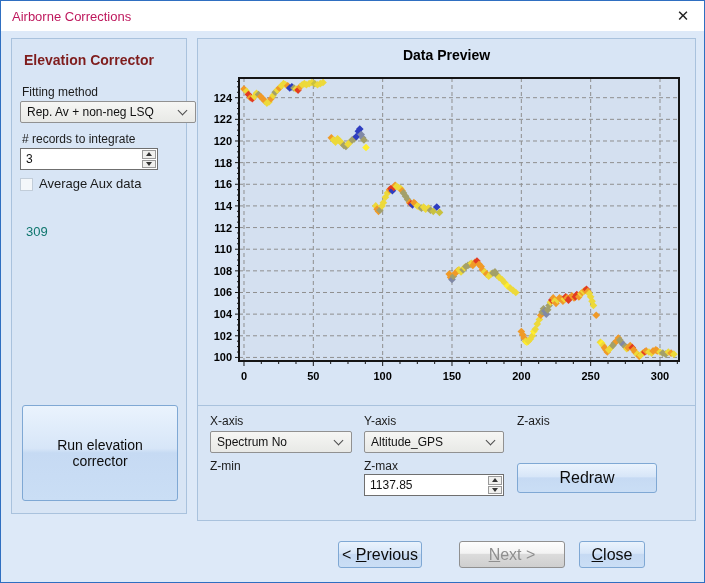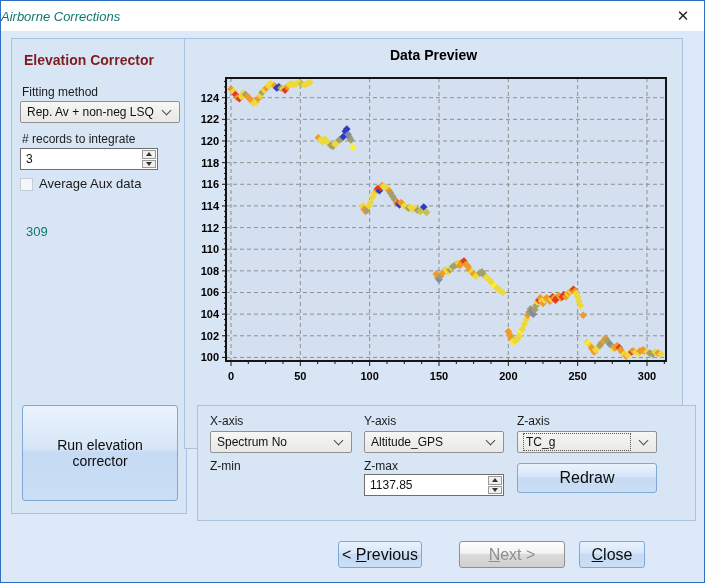--- a/index.html
+++ b/index.html
@@ -5,28 +5,28 @@
   html,body{margin:0;padding:0;background:#f0f0f0;}
   *{box-sizing:border-box;font-family:"Liberation Sans",sans-serif;}
   .window{
     position:relative;width:705px;height:583px;background:#dde9f8;
     border:1px solid #2f6fc1;overflow:hidden;
   }
   .titlebar{
     position:absolute;left:0;top:0;width:703px;height:30px;background:#ffffff;
     display:flex;align-items:center;
   }
-  .title-text{font-size:13px;color:#0f766e;font-style:italic;}
+  .title-text{margin-left:11px;font-size:13px;color:#be185d;}
   .close-btn{
     position:absolute;right:4px;top:0;width:34px;height:30px;display:flex;
     align-items:center;justify-content:center;font-size:15px;color:#222;cursor:default;
   }
   .panel{position:absolute;background:#d8e5f5;border:1px solid #a9c2dd;}
   .left-panel{left:10px;top:37px;width:176px;height:476px;}
-  .chart-panel{left:183px;top:37px;width:499px;height:411px;text-decoration:underline;}
+  .chart-panel{left:196px;top:37px;width:499px;height:411px;text-decoration:underline;}
   .controls-panel{left:196px;top:404px;width:499px;height:116px;text-decoration:underline;}
   .heading{position:absolute;left:12px;top:13px;font-size:14px;font-weight:bold;color:#7f1d1d;}
   .lbl{position:absolute;font-size:12px;color:#1b1b1b;white-space:nowrap;}
   .combo{
     position:absolute;height:22px;border:1px solid #919191;border-radius:2px;
     background:linear-gradient(#f6f6f4,#e8e9e6);display:flex;align-items:center;
     padding:0 4px 0 6px;font-size:12px;color:#111;
   }
   .combo .txt{flex:1;overflow:hidden;white-space:nowrap;}
   .combo .txt.focused{outline:1px dotted #555;padding:1px 2px;margin-right:4px;}
@@ -75,21 +75,21 @@
 
   <div class="titlebar">
     <span class="title-text">Airborne Corrections</span>
   </div>
   <div class="close-btn">✕</div>
 
   <div class="panel left-panel">
     <div class="heading">Elevation Corrector</div>
 
     <div class="lbl" style="left:10px;top:46px;">Fitting method</div>
-    <div class="combo" style="left:8px;top:62px;width:160px;">
+    <div class="combo" style="left:8px;top:62px;width:176px;">
       <span class="txt">Rep. Av + non-neg LSQ</span>
       <span class="chev"></span>
     </div>
 
     <div class="lbl" style="left:10px;top:93px;"># records to integrate</div>
     <div class="spin" style="left:8px;top:109px;width:138px;">
       <div class="val">3</div>
       <div class="ud">
         <div>
             <span class="tri-up"></span>
@@ -456,24 +456,20 @@
       <span class="chev"></span>
     </div>
 
     <div class="lbl" style="left:166px;top:8px;">Y-axis</div>
     <div class="combo" style="left:166px;top:25px;width:140px;">
       <span class="txt">Altitude_GPS</span>
       <span class="chev"></span>
     </div>
 
     <div class="lbl" style="left:319px;top:8px;">Z-axis</div>
-    <div class="combo" style="left:319px;top:25px;width:140px;">
-      <span class="txt focused">TC_g</span>
-      <span class="chev"></span>
-    </div>
 
     <div class="lbl" style="left:12px;top:53px;">Z-min</div>
 
     <div class="lbl" style="left:166px;top:53px;">Z-max</div>
     <div class="spin" style="left:166px;top:68px;width:140px;">
       <div class="val">1137.85</div>
       <div class="ud">
         <div>
             <span class="tri-up"></span>
           </div>

